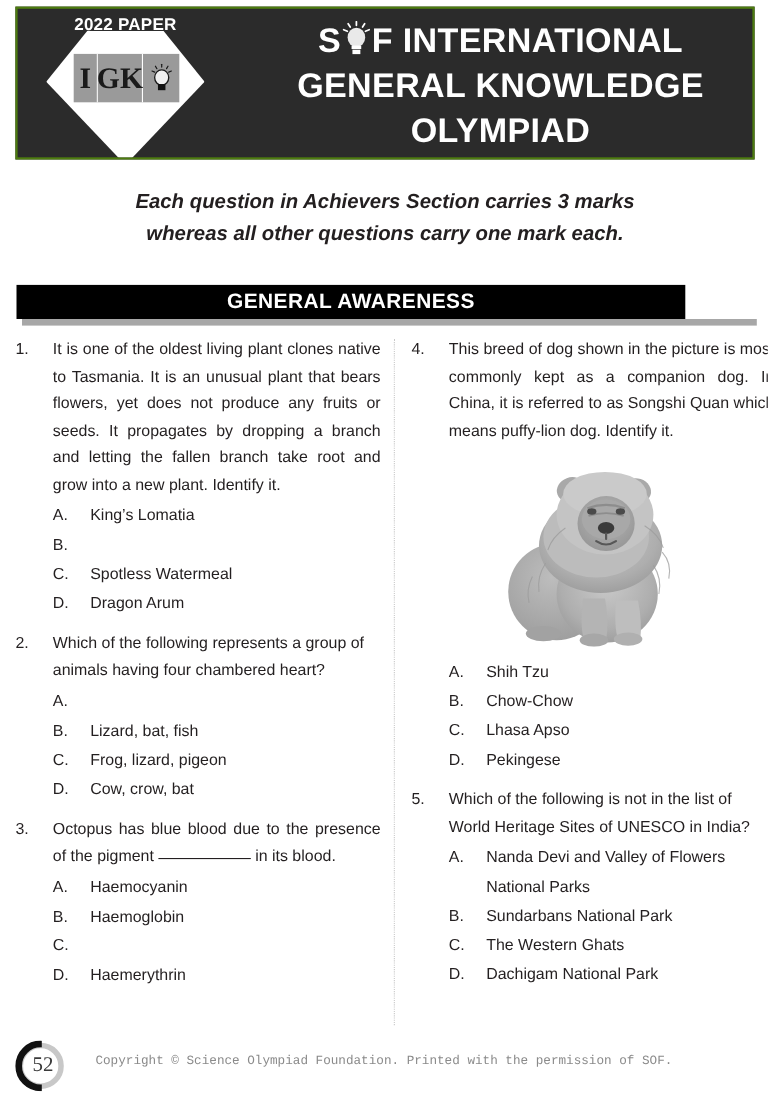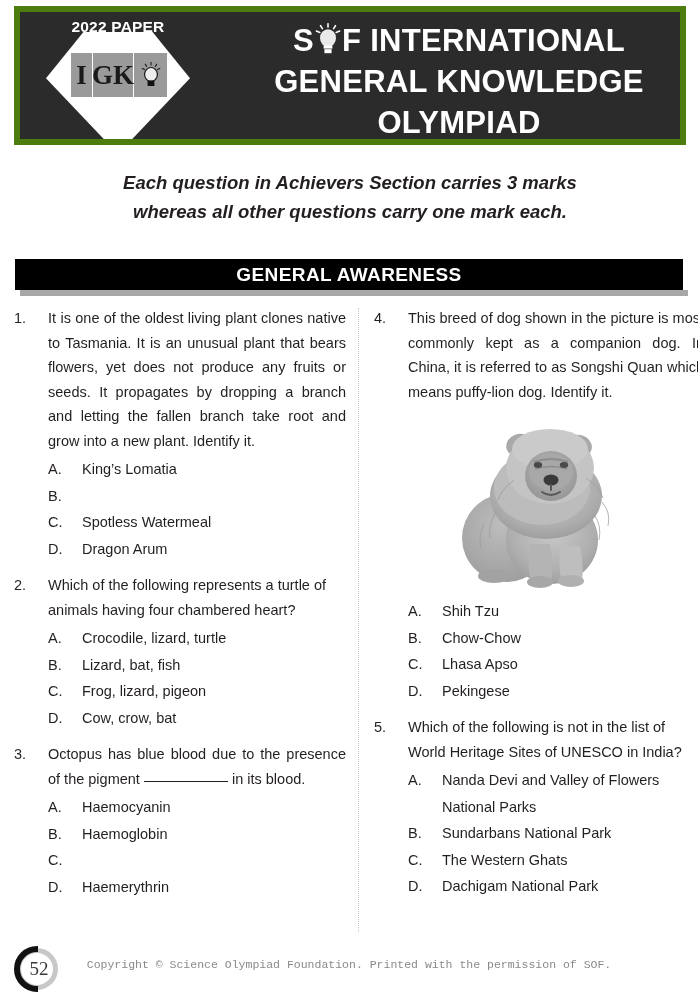--- a/index.html
+++ b/index.html
@@ -17,21 +17,21 @@
   }
 
   
   .header {
     position: absolute;
     left: 14px;
     top: 6px;
     width: 672px;
     height: 139px;
     background: #2b2b2b;
-    border: 6px solid #4d7c0f;
+    border: 2px solid #4d7c0f;
     box-sizing: border-box;
     overflow: hidden;
     text-decoration: underline;
   }
   .logo-block {
     position: absolute;
     left: 18px;
     top: 2px;
     width: 160px;
     height: 140px;
@@ -127,21 +127,21 @@
     line-height: 29px;
     color: #231f20;
     font-family: "Liberation Sans", sans-serif;
   }
 
   
   .banner {
     position: absolute;
     left: 15px;
     top: 259px;
-    width: 668px;
+    width: 608px;
     height: 31px;
     background: #000000;
     color: #ffffff;
     text-align: center;
     font-size: 19px;
     font-weight: bold;
     line-height: 31px;
     letter-spacing: 0.4px;
     font-family: "Liberation Sans", sans-serif;
   }
@@ -397,26 +397,25 @@
         <div class="opt">
           <span class="opt-key">D.</span>
           <span class="opt-val">Dragon Arum</span>
         </div>
       </div>
     </div>
 
     <div class="q">
       <div class="q-row">
         <div class="q-num">2.</div>
-        <div class="q-text nojust">Which of the following represents a turtle of animals having four chambered heart?</div>
+        <div class="q-text nojust">Which of the following represents a group of animals having four chambered heart?</div>
       </div>
       <div class="opts">
         <div class="opt">
           <span class="opt-key">A.</span>
-          <span class="opt-val">Crocodile, lizard, turtle</span>
         </div>
         <div class="opt">
           <span class="opt-key">B.</span>
           <span class="opt-val">Lizard, bat, fish</span>
         </div>
         <div class="opt">
           <span class="opt-key">C.</span>
           <span class="opt-val">Frog, lizard, pigeon</span>
         </div>
         <div class="opt">

